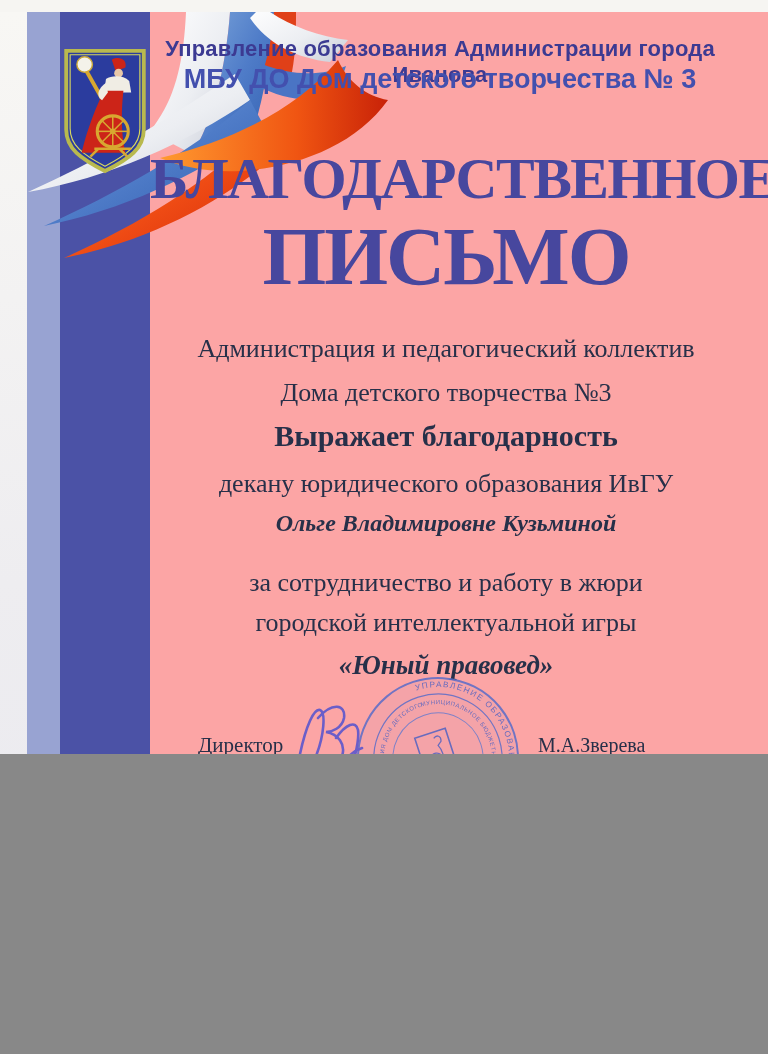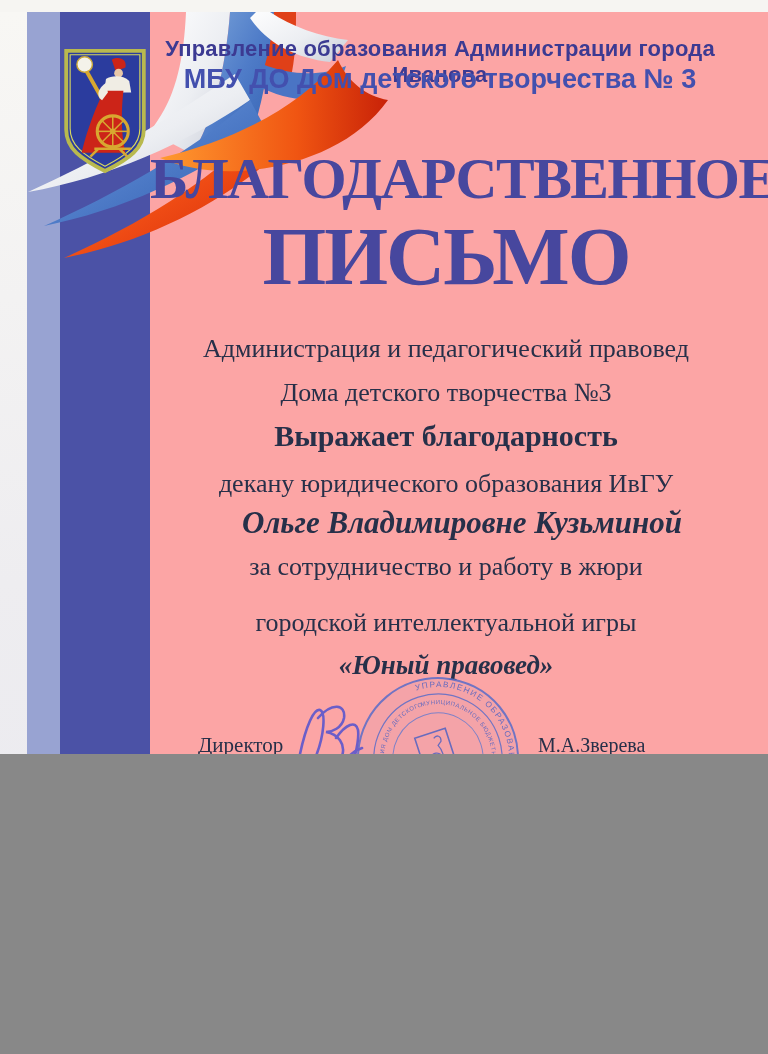--- a/index.html
+++ b/index.html
@@ -16,24 +16,24 @@
   
   .cline{position:absolute;left:150px;width:592px;text-align:center;color:#273049;}
   .hline{position:absolute;left:120px;width:640px;text-align:center;
          font-family:"Liberation Sans",sans-serif;font-weight:bold;}
   .h1{top:36px;font-size:22px;line-height:26px;color:#3c3a92;letter-spacing:.2px;}
   .h2{top:64px;font-size:27px;line-height:30px;color:#4350ae;}
   .t1{top:148px;font-weight:bold;font-size:58px;line-height:62px;color:#47479e;letter-spacing:-1.5px;}
   .t2{top:213px;font-weight:bold;font-size:82px;line-height:88px;color:#47479e;letter-spacing:-2px;}
   .b-reg{font-size:26px;line-height:30px;}
   .b-bold{font-weight:bold;font-size:30px;line-height:34px;}
-  .b-bi{font-weight:bold;font-style:italic;font-size:31px;line-height:34px;padding-left:16px;}
+  .b-bi{font-weight:bold;font-style:italic;font-size:24px;line-height:34px;}
   .b-bi2{font-weight:bold;font-style:italic;font-size:27px;line-height:30px;}
   .l1{top:334px;} .l2{top:378px;text-align:center;} .l3{top:419px;} .l4{top:469px;}
-  .l5{top:506px;} .l6{top:552px;} .l7{top:608px;} .l8{top:650px;}
+  .l5{top:506px;} .l6{top:568px;} .l7{top:608px;} .l8{top:650px;}
   .director{position:absolute;left:198px;top:733px;font-size:21px;color:#273049;text-align:right;}
   .dname{position:absolute;left:538px;top:734px;font-size:20px;color:#273049;}
   .footer-city{position:absolute;left:60px;top:1023px;width:680px;text-align:center;
                font-family:"Liberation Sans",sans-serif;font-weight:bold;font-size:27px;color:#3f4aa8;}
   
   .ribbon{position:absolute;left:0;top:12px;width:420px;height:280px;}
   .coa{position:absolute;left:60px;top:48px;width:90px;height:126px;}
   .stamp{position:absolute;left:352px;top:670px;width:172px;height:176px;opacity:.88;}
   .sig{position:absolute;left:288px;top:692px;width:94px;height:106px;}
   figure.photo{position:absolute;margin:0;border:4px solid #383e9b;background:#cfd6e8;box-sizing:border-box;}
@@ -110,21 +110,21 @@
     <circle cx="53" cy="86" r="3" fill="#d8a830"></circle>
     <path d="M34,104 L72,104 M38,104 L30,112 M60,104 L68,112" stroke="#d8a830" stroke-width="2.6" fill="none"></path>
   </svg>
 
   <div class="hline h1">Управление образования Администрации города Иванова</div>
   <div class="hline h2">МБУ ДО Дом детского творчества № 3</div>
 
   <div class="cline t1">БЛАГОДАРСТВЕННОЕ</div>
   <div class="cline t2">ПИСЬМО</div>
 
-  <div class="cline b-reg l1">Администрация и педагогический правовед</div>
+  <div class="cline b-reg l1">Администрация и педагогический коллектив</div>
   <div class="cline b-reg l2">Дома детского творчества №3</div>
   <div class="cline b-bold l3">Выражает благодарность</div>
   <div class="cline b-reg l4">декану юридического образования ИвГУ</div>
   <div class="cline b-bi l5">Ольге Владимировне Кузьминой</div>
   <div class="cline b-reg l6">за сотрудничество и работу в жюри</div>
   <div class="cline b-reg l7">городской интеллектуальной игры</div>
   <div class="cline b-bi2 l8">«Юный правовед»</div>
 
   <div class="director">Директор</div>
   <div class="dname">М.А.Зверева</div>

